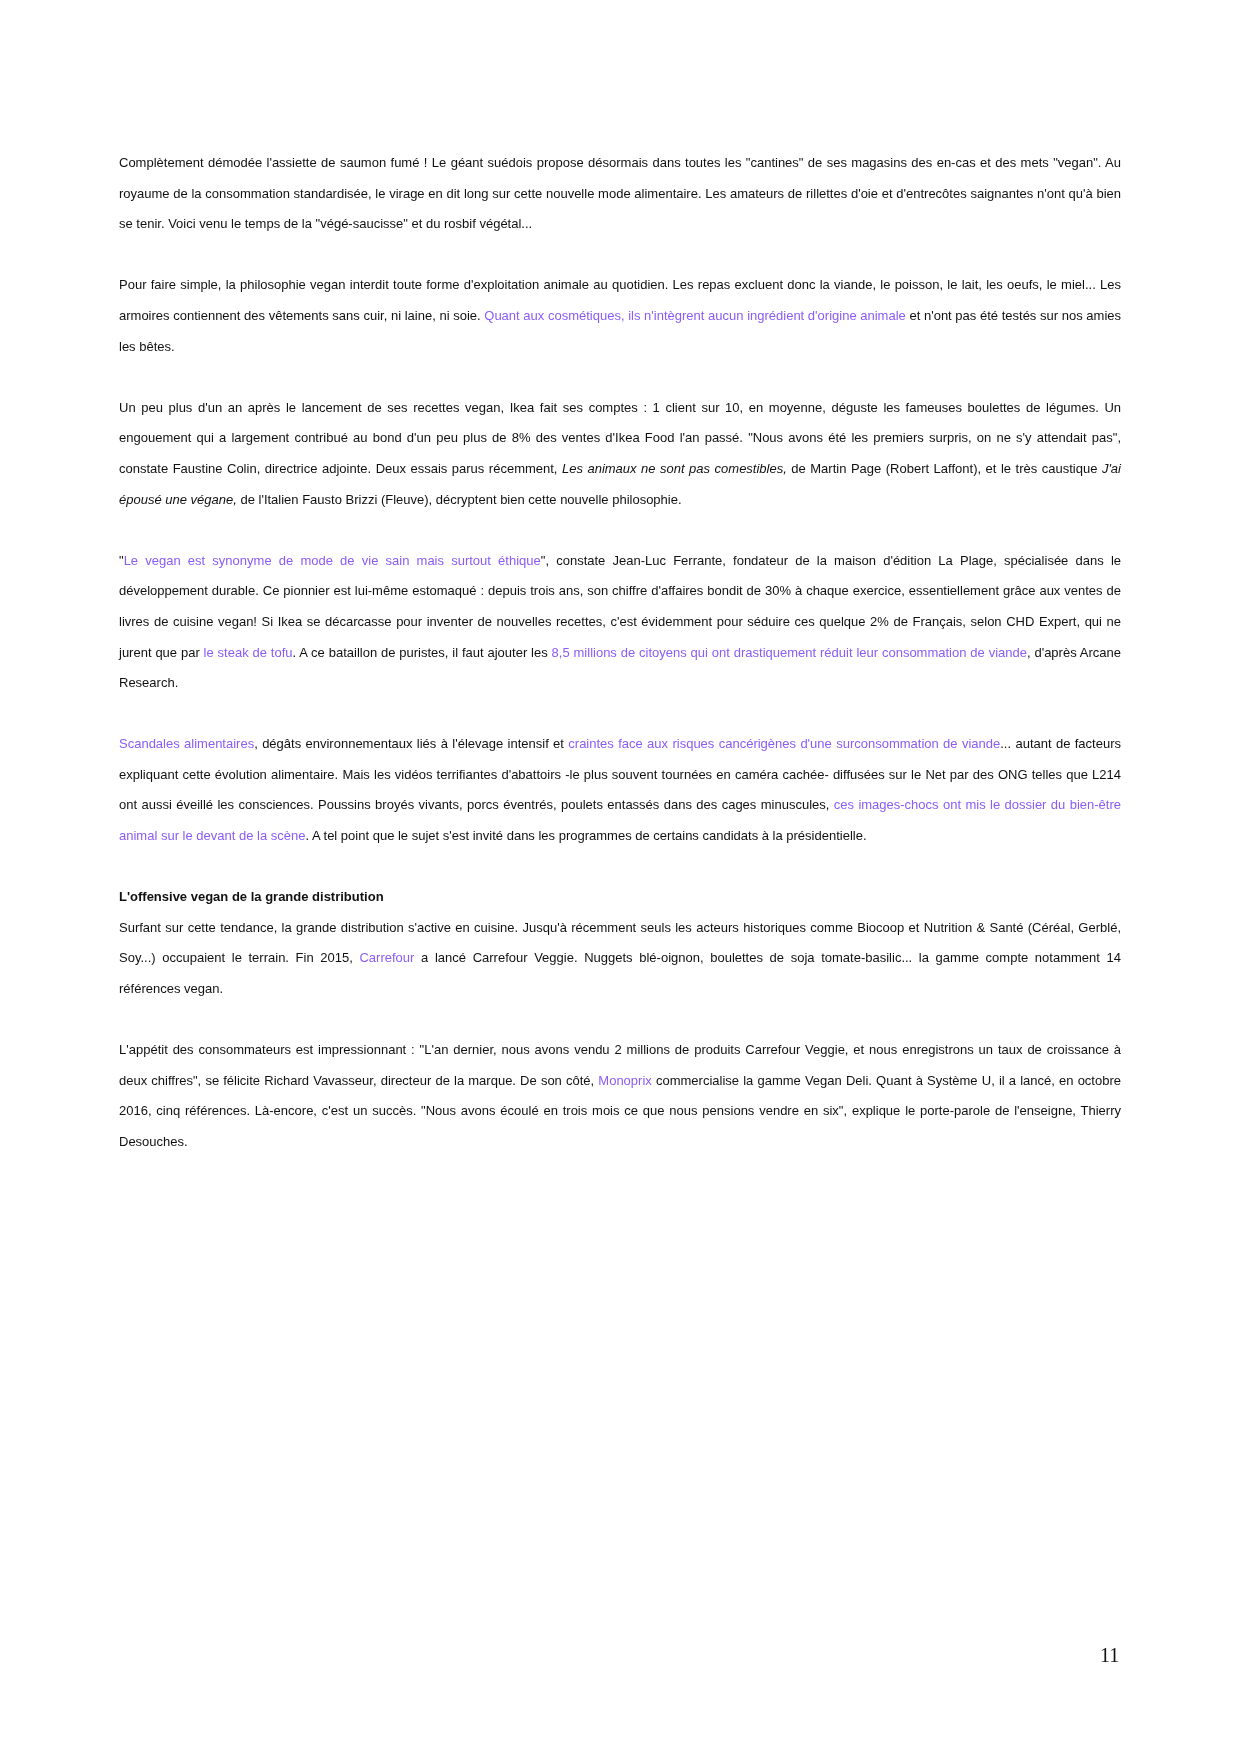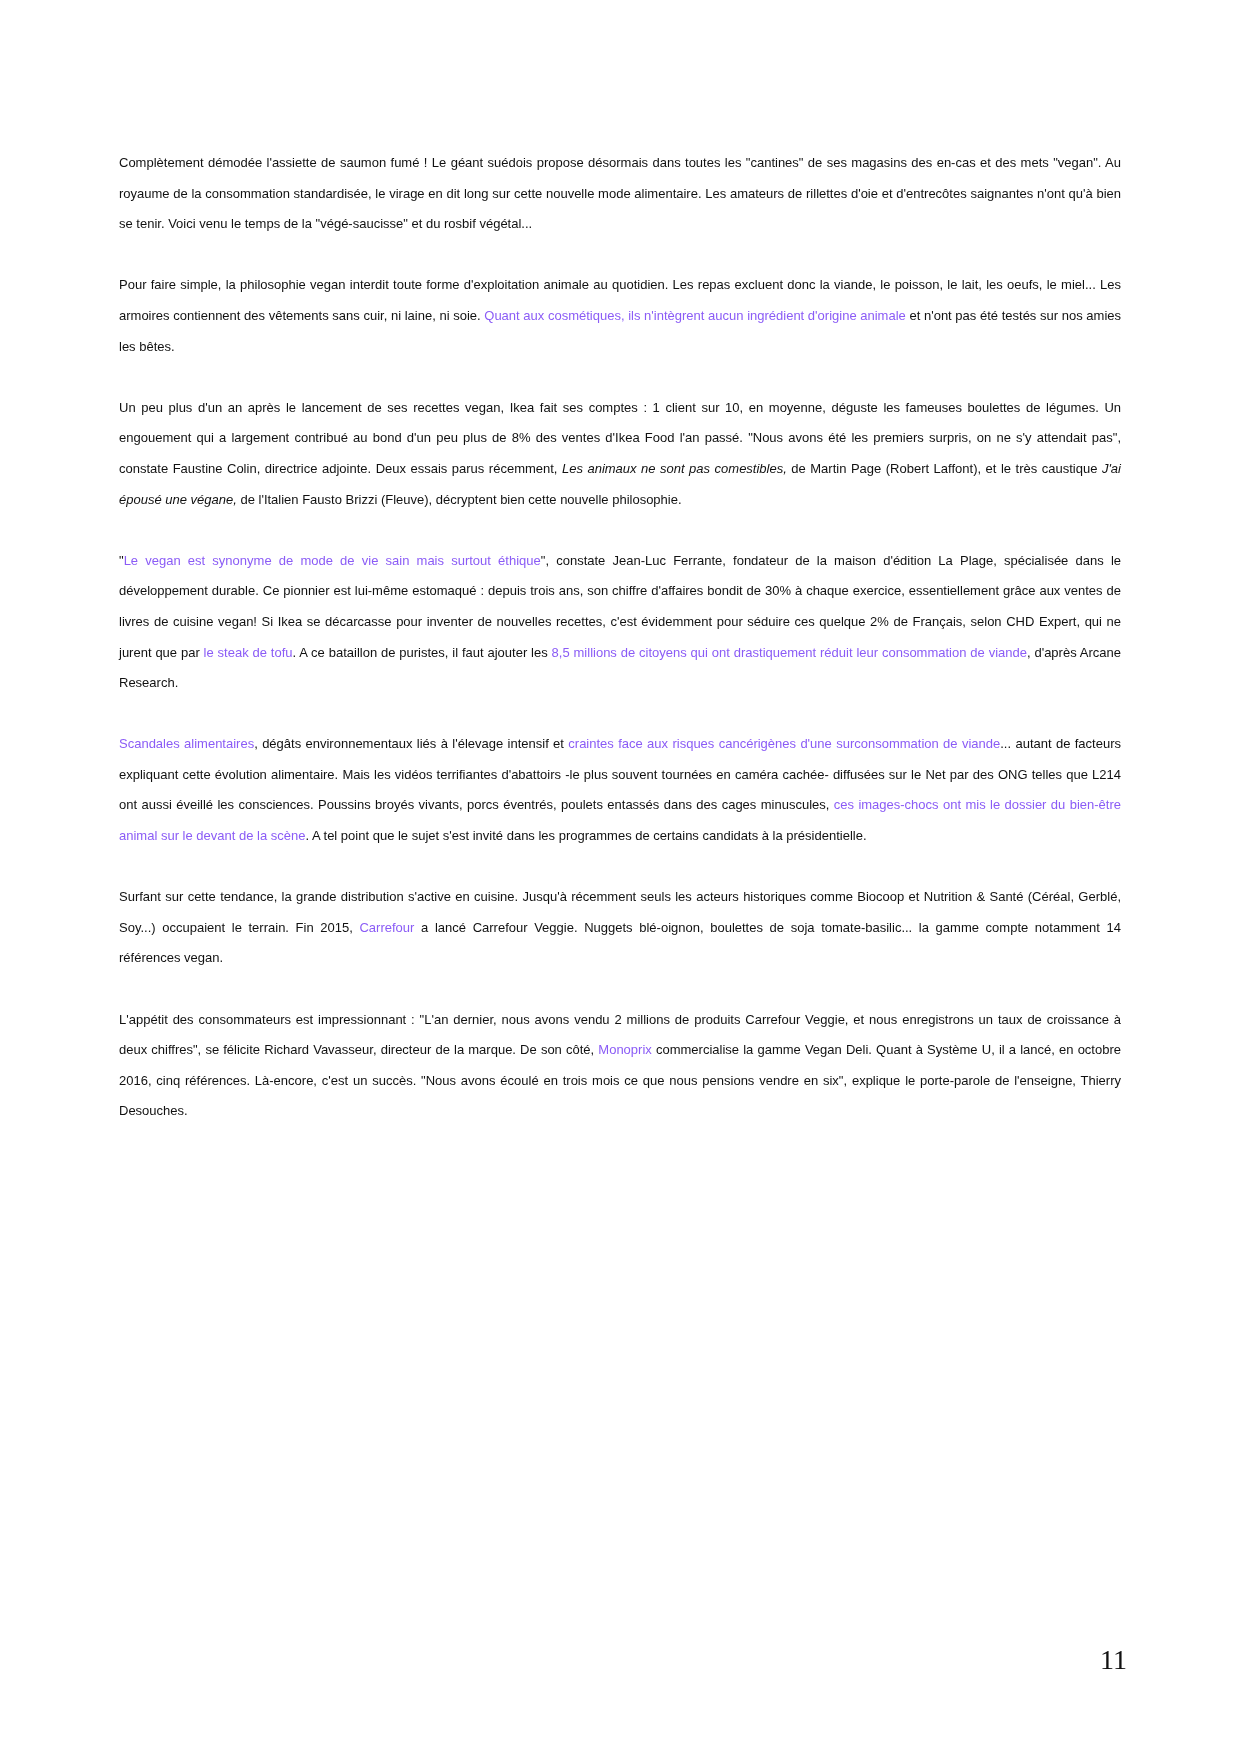--- a/index.html
+++ b/index.html
@@ -17,38 +17,39 @@
   .para { margin: 0 0 30.6px 0; text-align: justify; }
   .heading { font-weight: bold; margin: 0; }
   .sec-para { margin: 0 0 30.6px 0; text-align: justify; }
   a.lnk { color: #8b5cf6; }
   i { font-style: italic; }
   .page-number {
     position: absolute;
     left: 1100px;
     top: 1644px;
     font-family: "Liberation Serif", "DejaVu Serif", serif;
-    font-size: 28px;
+    font-size: 20px;
     color: #111111;
   }
 </style>
 </head>
 <body>
 
 <div class="page">
 
   <p class="para">Complètement démodée l'assiette de saumon fumé ! Le géant suédois propose désormais dans toutes les "cantines" de ses magasins des en-cas et des mets "vegan". Au royaume de la consommation standardisée, le virage en dit long sur cette nouvelle mode alimentaire. Les amateurs de rillettes d'oie et d'entrecôtes saignantes n'ont qu'à bien se tenir. Voici venu le temps de la "végé-saucisse" et du rosbif végétal...</p>
 
   <p class="para"><span>Pour faire simple, la philosophie vegan interdit toute forme d'exploitation animale au quotidien. Les repas excluent donc la viande, le poisson, le lait, les oeufs, le miel... Les armoires contiennent des vêtements sans cuir, ni laine, ni soie. </span><a class="lnk">Quant aux cosmétiques, ils n'intègrent aucun ingrédient d'origine animale</a><span> et n'ont pas été testés sur nos amies les bêtes.</span></p>
 
   <p class="sec-para"><span>Un peu plus d'un an après le lancement de ses recettes vegan, Ikea fait ses comptes : 1 client sur 10, en moyenne, déguste les fameuses boulettes de légumes. Un engouement qui a largement contribué au bond d'un peu plus de 8% des ventes d'Ikea Food l'an passé. "Nous avons été les premiers surpris, on ne s'y attendait pas", constate Faustine Colin, directrice adjointe. Deux essais parus récemment, </span><i>Les animaux ne sont pas comestibles,</i><span> de Martin Page (Robert Laffont), et le très caustique </span><i>J'ai épousé une végane,</i><span> de l'Italien Fausto Brizzi (Fleuve), décryptent bien cette nouvelle philosophie.</span></p>
 
   <p class="para"><span>"</span><a class="lnk">Le vegan est synonyme de mode de vie sain mais surtout éthique</a><span>", constate Jean-Luc Ferrante, fondateur de la maison d'édition La Plage, spécialisée dans le développement durable. Ce pionnier est lui-même estomaqué : depuis trois ans, son chiffre d'affaires bondit de 30% à chaque exercice, essentiellement grâce aux ventes de livres de cuisine vegan! Si Ikea se décarcasse pour inventer de nouvelles recettes, c'est évidemment pour séduire ces quelque 2% de Français, selon CHD Expert, qui ne jurent que par </span><a class="lnk">le steak de tofu</a><span>. A ce bataillon de puristes, il faut ajouter les </span><a class="lnk">8,5 millions de citoyens qui ont drastiquement réduit leur consommation de viande</a><span>, d'après Arcane Research.</span></p>
 
   <p class="para"><a class="lnk">Scandales alimentaires</a><span>, dégâts environnementaux liés à l'élevage intensif et </span><a class="lnk">craintes face aux risques cancérigènes d'une surconsommation de viande</a><span>... autant de facteurs expliquant cette évolution alimentaire. Mais les vidéos terrifiantes d'abattoirs -le plus souvent tournées en caméra cachée- diffusées sur le Net par des ONG telles que L214 ont aussi éveillé les consciences. Poussins broyés vivants, porcs éventrés, poulets entassés dans des cages minuscules, </span><a class="lnk">ces images-chocs ont mis le dossier du bien-être animal sur le devant de la scène</a><span>. A tel point que le sujet s'est invité dans les programmes de certains candidats à la présidentielle.</span></p>
 
+  <p class="heading">L'offensive vegan de la grande distribution</p>
   <p class="sec-para"><span>Surfant sur cette tendance, la grande distribution s'active en cuisine. Jusqu'à récemment seuls les acteurs historiques comme Biocoop et Nutrition &amp; Santé (Céréal, Gerblé, Soy...) occupaient le terrain. Fin 2015, </span><a class="lnk">Carrefour</a><span> a lancé Carrefour Veggie. Nuggets blé-oignon, boulettes de soja tomate-basilic... la gamme compte notamment 14 références vegan.</span></p>
 
   <p class="para"><span>L'appétit des consommateurs est impressionnant : "L'an dernier, nous avons vendu 2 millions de produits Carrefour Veggie, et nous enregistrons un taux de croissance à deux chiffres", se félicite Richard Vavasseur, directeur de la marque. De son côté, </span><a class="lnk">Monoprix</a><span> commercialise la gamme Vegan Deli. Quant à Système U, il a lancé, en octobre 2016, cinq références. Là-encore, c'est un succès. "Nous avons écoulé en trois mois ce que nous pensions vendre en six", explique le porte-parole de l'enseigne, Thierry Desouches.</span></p>
 
 </div>
 
 <div class="page-number">11</div>
 
 </body></html>

